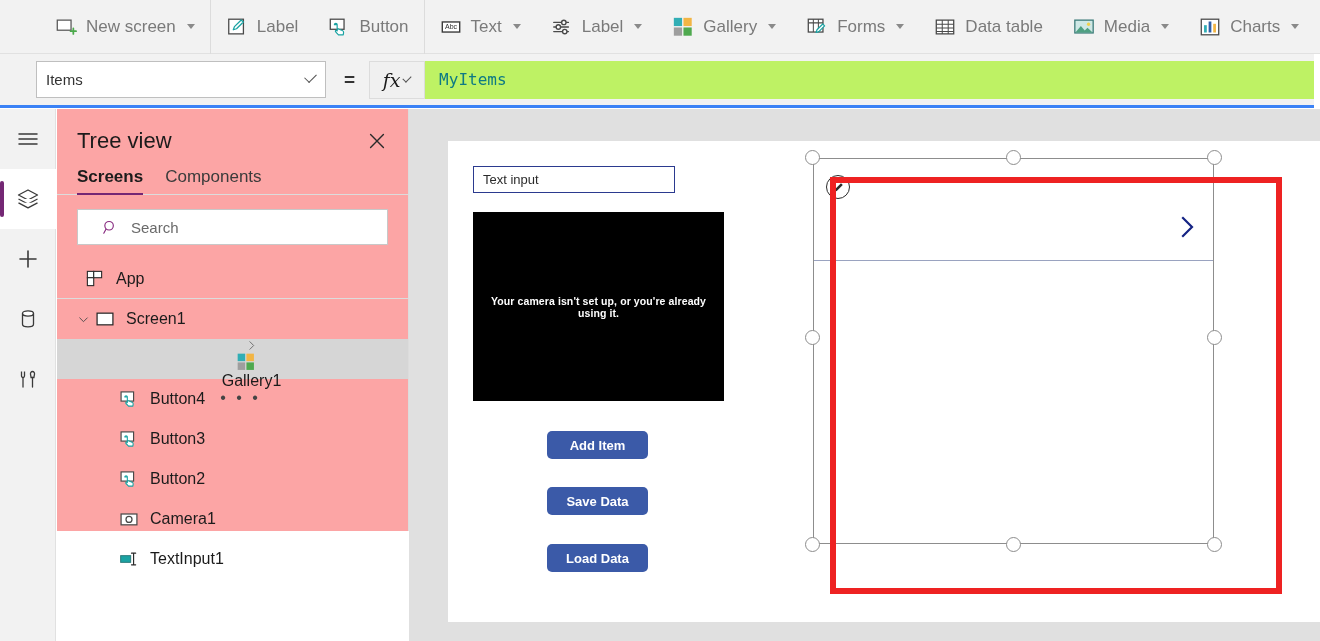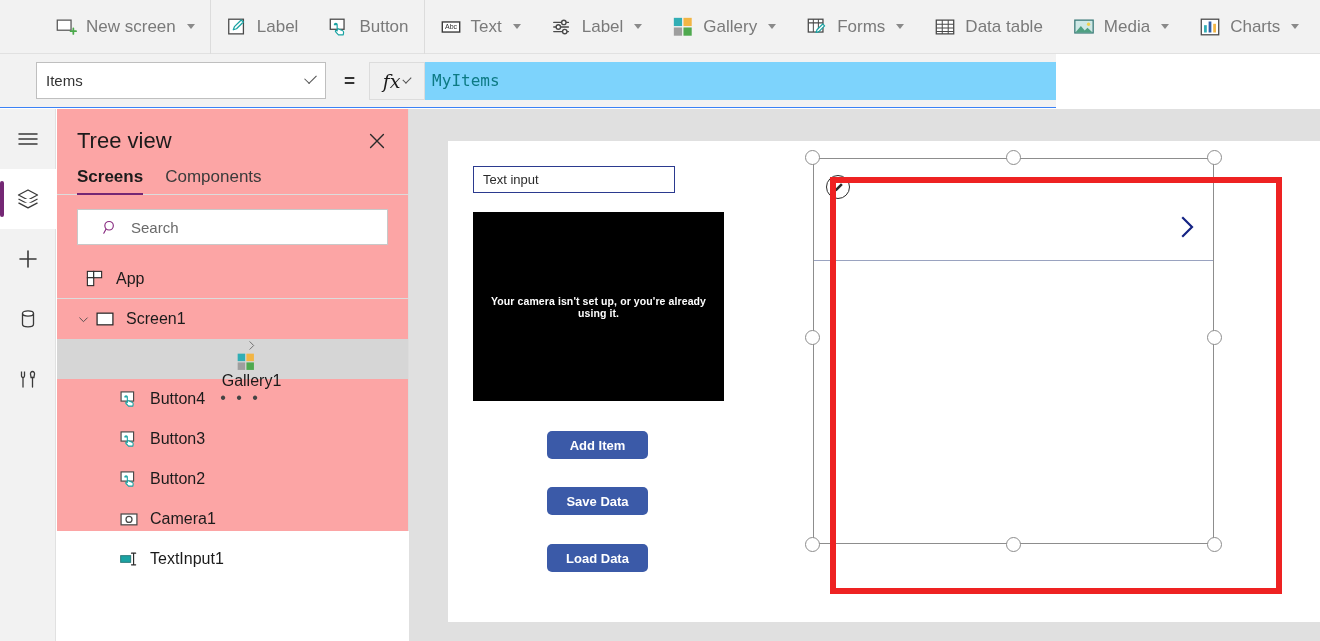--- a/index.html
+++ b/index.html
@@ -30,22 +30,22 @@
   .cmd-ico { width: 22px; height: 22px; display: block; flex: none; }
   .caret {
     width: 0; height: 0; margin-left: 2px; flex: none;
     border-left: 4.5px solid transparent;
     border-right: 4.5px solid transparent;
     border-top: 5px solid #8a8a8a;
   }
 
   
   .fxbar {
-    position: absolute; left: 0; top: 54px; width: 1056px; height: 54px;
-    background: #f2f2f2; border-bottom: 1px solid #3b82f6;
+    position: absolute; left: 0; top: 54px; width: 1314px; height: 54px;
+    background: #f2f2f2; border-bottom: 3px solid #3b82f6;
     display: flex; align-items: center;
   }
   .prop-select {
     margin-left: 36px; width: 290px; height: 37px;
     background: #ffffff; border: 1px solid #bfbfbf;
     display: flex; align-items: center; padding: 0 9px;
     font-size: 15px; color: #333; cursor: pointer;
   }
   .prop-select .lbl { flex: 1; }
   .chev-dn {
@@ -57,22 +57,22 @@
   .fx-btn {
     width: 56px; height: 38px; background: #f0f0f0; border: 1px solid #dcdcdc;
     display: flex; align-items: center; justify-content: center; gap: 3px; cursor: pointer;
   }
   .fx-glyph { font-family: "DejaVu Serif", serif; font-style: italic; font-size: 19px; color: #1b1b1b; }
   .fx-caret {
     width: 8px; height: 5px; border-left: 1.2px solid #555; border-bottom: 1.2px solid #555;
     transform: rotate(-45deg) translate(1px,-1px);
   }
   .fx-input {
-    flex: 1; height: 38px; background: #7dd3fc; border: none;
-    display: flex; align-items: center; padding-left: 7px;
+    flex: 1; height: 38px; background: #bef264; border: none;
+    display: flex; align-items: center; padding-left: 14px;
     font-family: "DejaVu Sans Mono", monospace; font-size: 16px;
     color: #0d7a84; cursor: text;
   }
 
   
   .rail {
     position: absolute; left: 0; top: 109px; width: 56px; height: 532px;
     background: #f2f2f2; border-right: 1px solid #e1e1e1;
   }
   .rail-btn {

